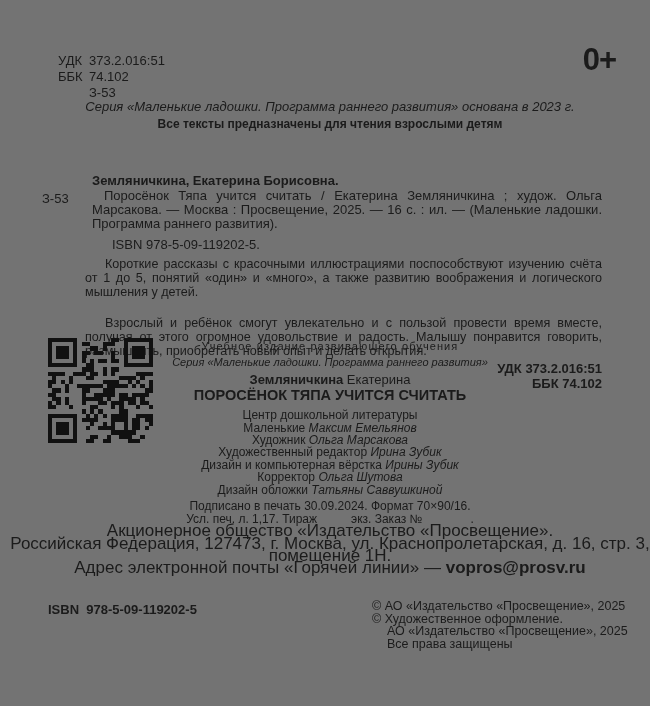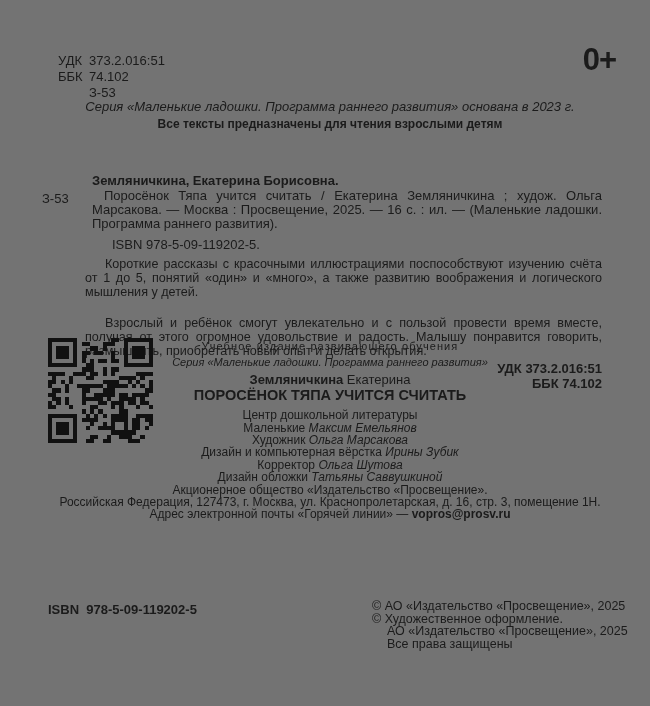--- a/index.html
+++ b/index.html
@@ -40,21 +40,21 @@
   .edition{margin-top:4px;font-size:11px;letter-spacing:1.1px;margin-bottom:3px;}
   .imp-series{font-style:italic;font-size:11px;line-height:15px;margin-bottom:2px;}
   .imp-author{font-size:13px;line-height:15px;}
   .imp-title{font-size:14.5px;font-weight:700;line-height:17px;margin-bottom:5px;}
   .imp-dept{font-size:12px;line-height:12.5px;}
   .credit-line{font-size:12px;line-height:12.4px;}
   .print-info{margin-top:4px;font-size:12px;line-height:12.6px;}
   .blank{display:inline-block;}
   .w40{width:34px;}
   .w55{width:48px;}
-  .publisher{font-size:12px;line-height:12.4px;text-align:center;}
+  .publisher{font-size:17px;line-height:12.4px;text-align:center;}
   .email-line{margin-top:0;}
 
   
   .footer-isbn{position:absolute;left:48px;top:602px;font-size:13px;font-weight:700;}
   .copyright{position:absolute;left:372px;top:600px;font-size:12.5px;line-height:12.7px;}
   .cr-indent{padding-left:15px;}
 </style>
 </head>
 <body>
 
@@ -404,23 +404,30 @@
       <div class="edition">Учебное издание развивающего обучения</div>
       <div class="imp-series it">Серия «Маленькие ладошки. Программа раннего развития»</div>
       <div class="imp-author">
         <span class="b">Земляничкина</span> <span>Екатерина</span>
       </div>
       <div class="imp-title">ПОРОСЁНОК ТЯПА УЧИТСЯ СЧИТАТЬ</div>
       <div class="imp-dept">Центр дошкольной литературы</div>
       <div>
         <div class="credit-line"><span>Маленькие</span> <span class="it">Максим Емельянов</span></div>
         <div class="credit-line"><span>Художник</span> <span class="it">Ольга Марсакова</span></div>
+        <div class="credit-line"><span>Художественный редактор</span> <span class="it">Ирина Зубик</span></div>
         <div class="credit-line"><span>Дизайн и компьютерная вёрстка</span> <span class="it">Ирины Зубик</span></div>
         <div class="credit-line"><span>Корректор</span> <span class="it">Ольга Шутова</span></div>
         <div class="credit-line"><span>Дизайн обложки</span> <span class="it">Татьяны Саввушкиной</span></div>
+      </div>
+      <div class="print-info">
+        <div>Подписано в печать 30.09.2024. Формат 70×90/16.</div>
+        <div>
+          <span>Усл. печ. л. 1,17. Тираж</span><span class="blank w40"></span><span>экз. Заказ №</span><span class="blank w55"></span><span>.</span>
+        </div>
       </div>
       <div class="publisher">
         <div>Акционерное общество «Издательство «Просвещение».</div>
         <div>Российская Федерация, 127473, г. Москва, ул. Краснопролетарская, д. 16, стр. 3, помещение 1Н.</div>
         <div class="email-line">
           <span>Адрес электронной почты «Горячей линии» —</span> <span class="b">vopros@prosv.ru</span>
         </div>
       </div>
     </div>
   </div>

